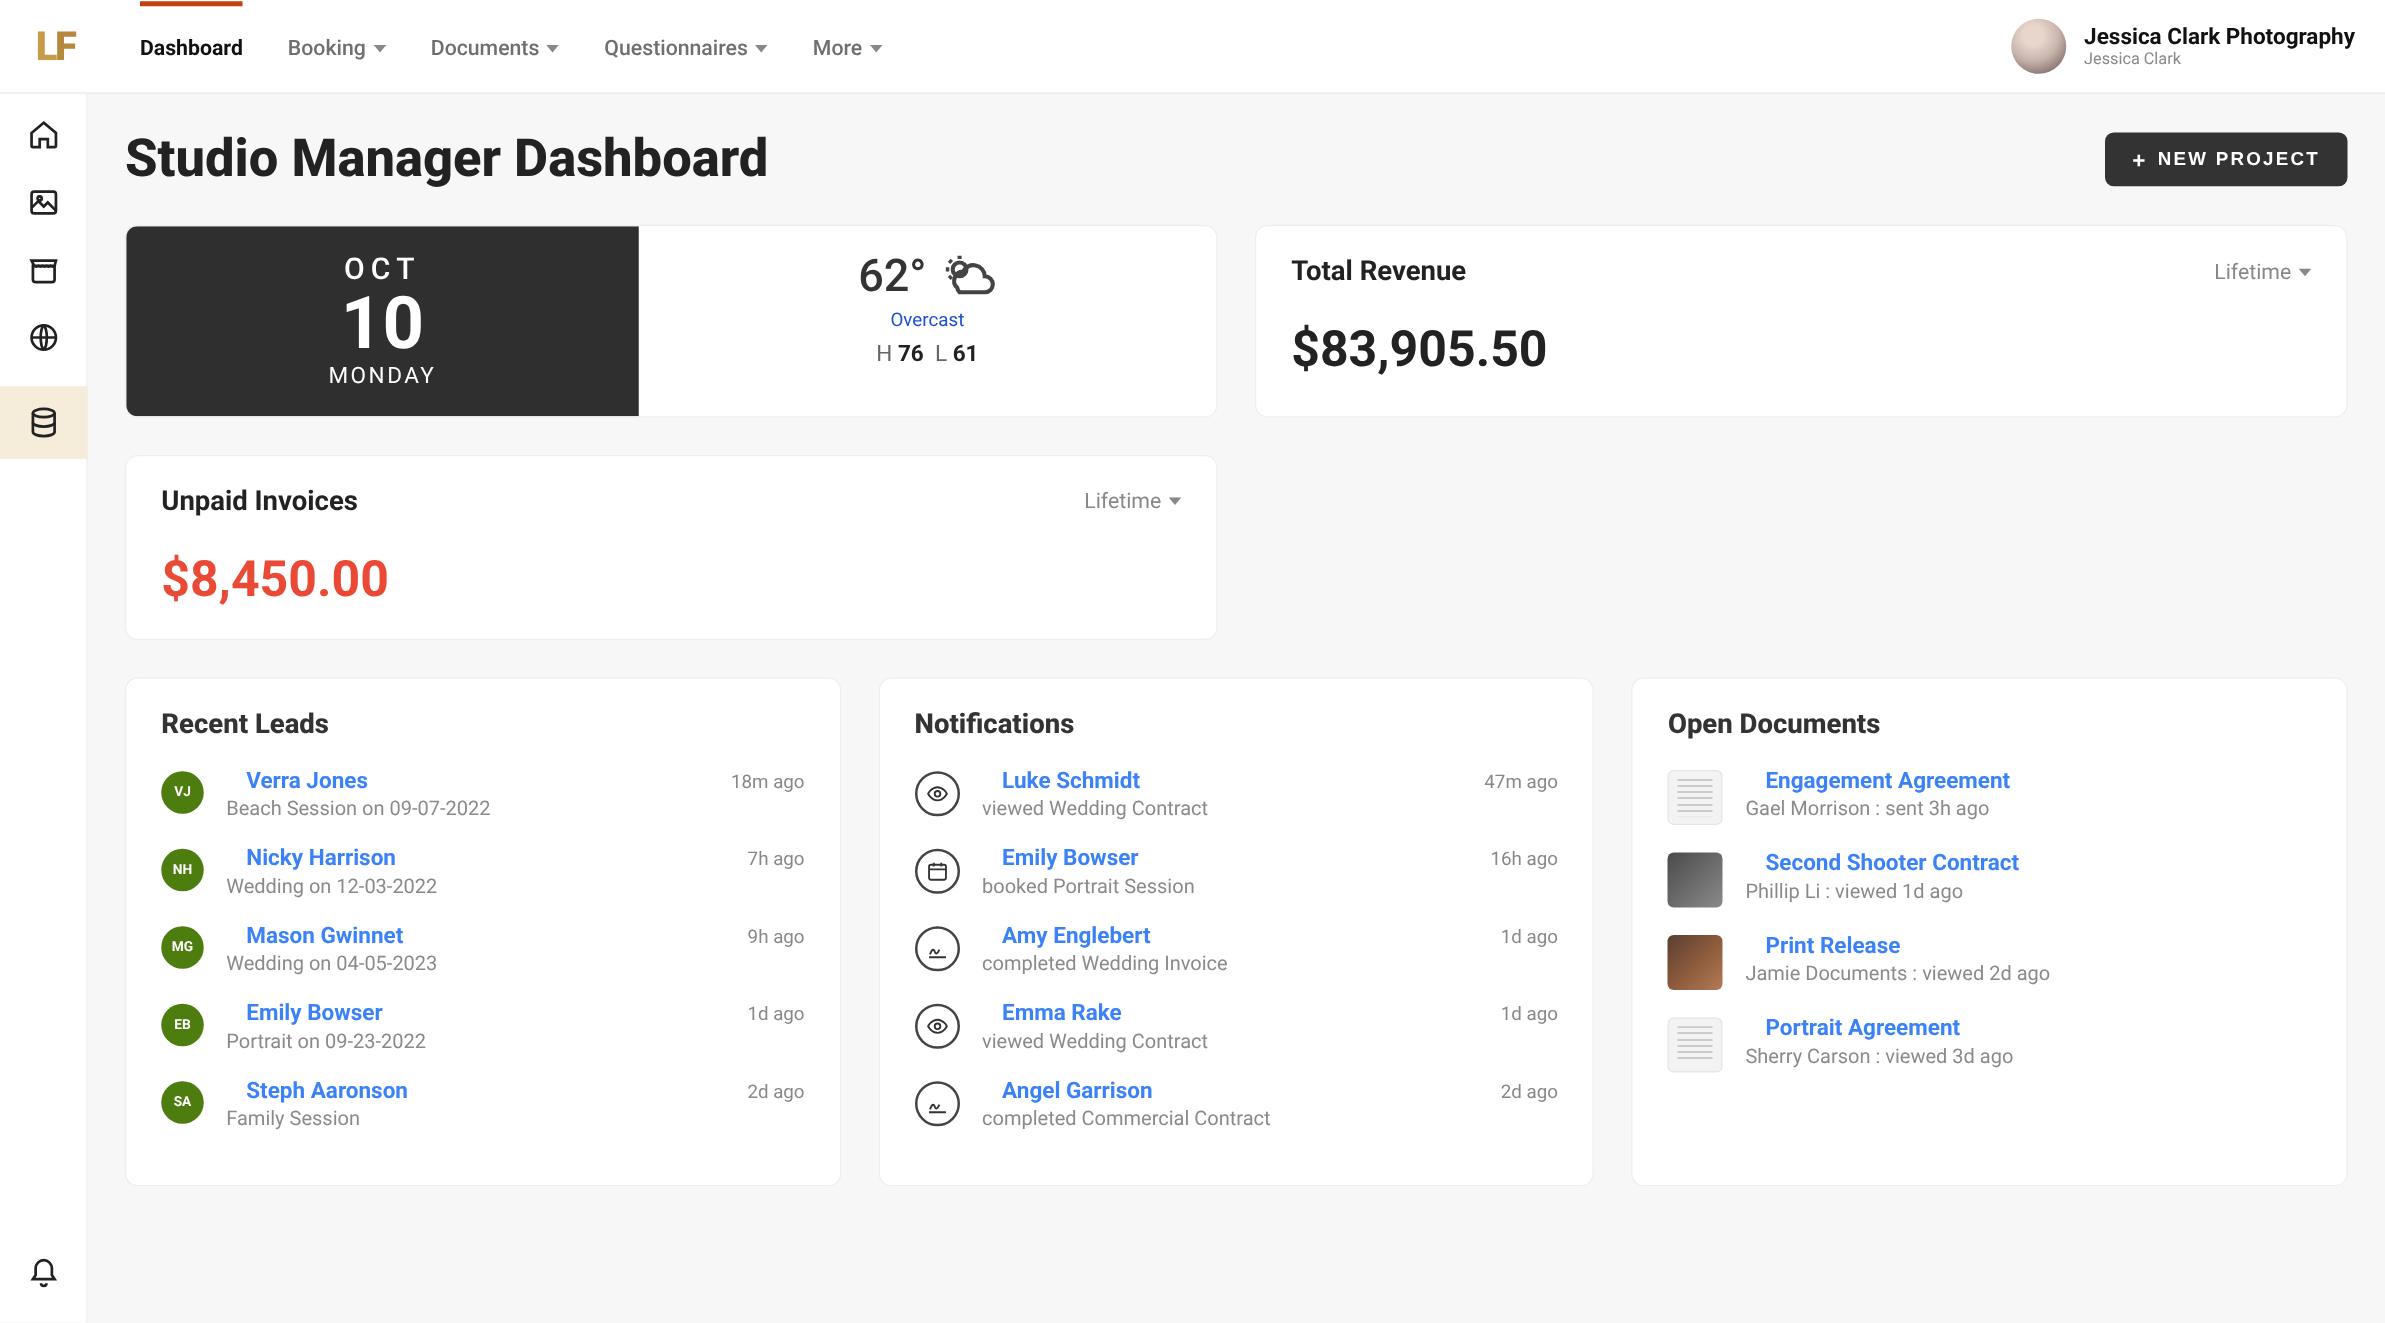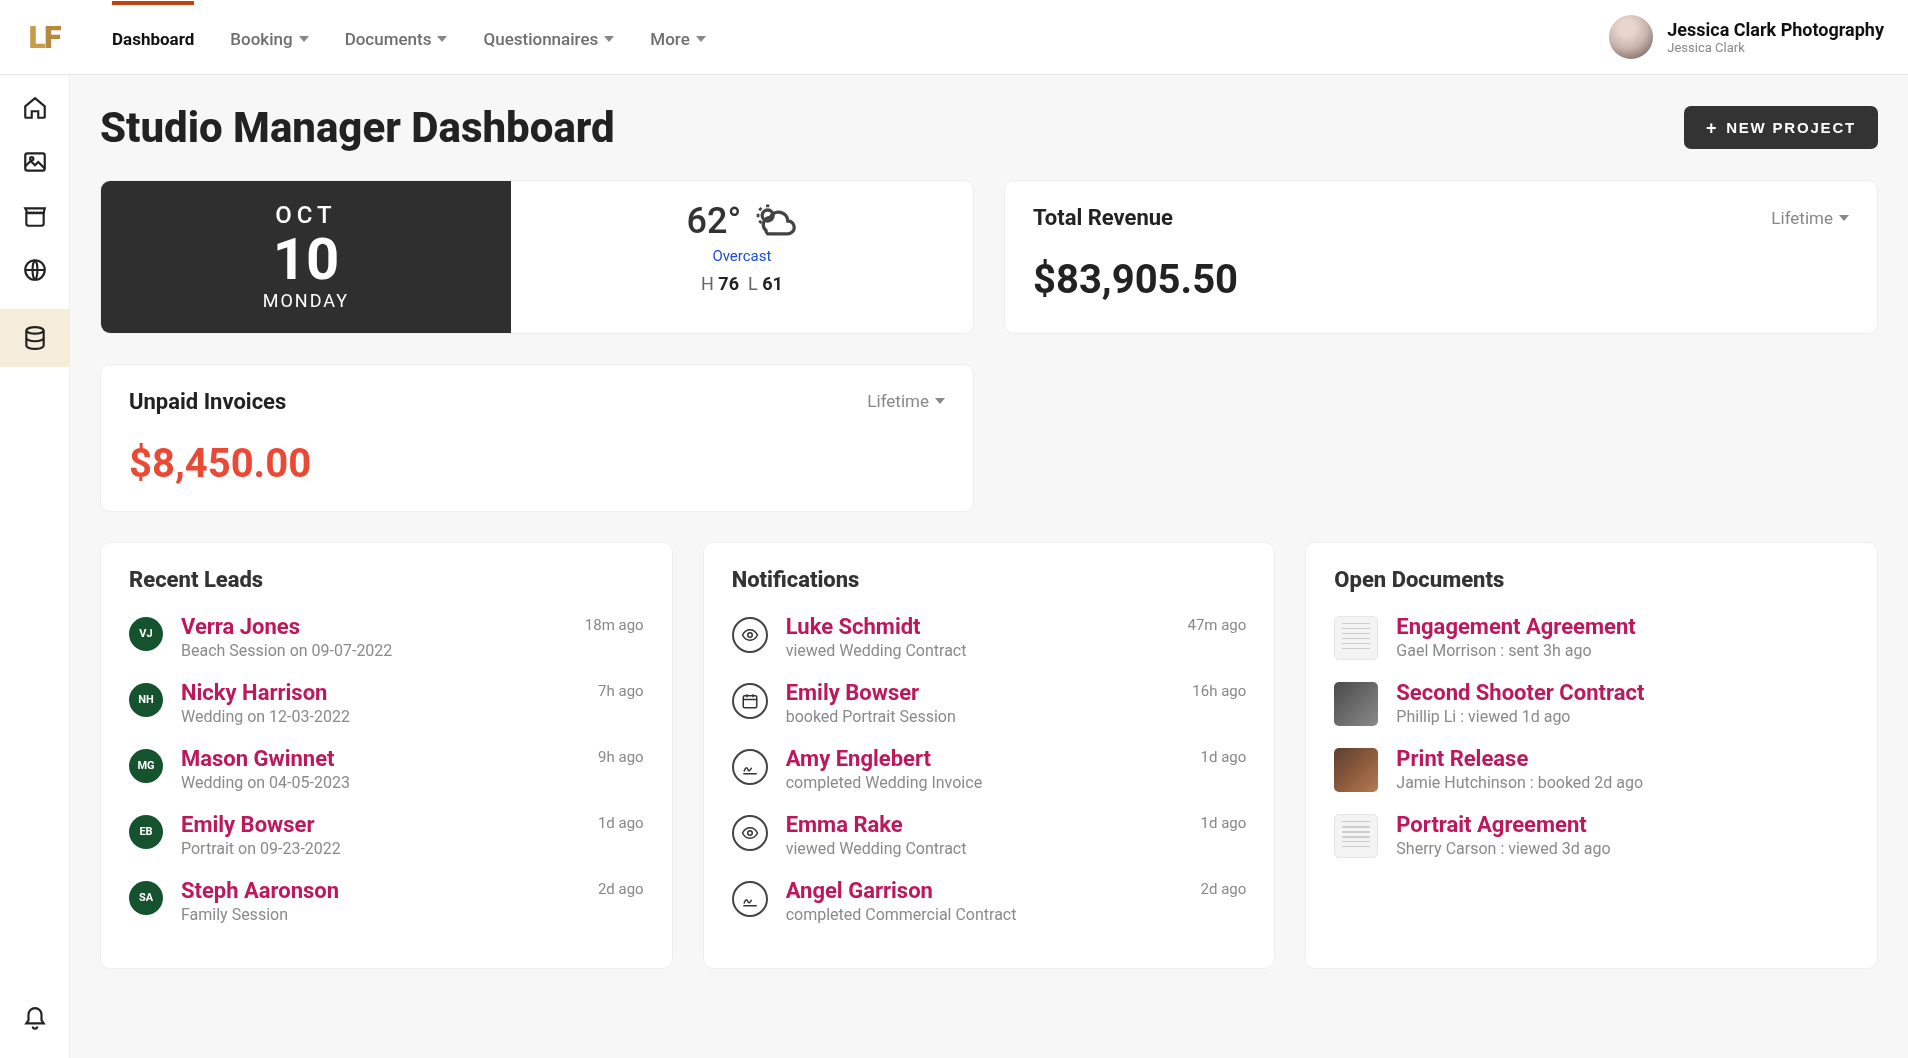--- a/index.html
+++ b/index.html
@@ -41,29 +41,29 @@
 .metric-card .m-head { display:flex; justify-content:space-between; align-items:center; }
 .metric-card .m-title { font-size:22px; font-weight:700; color:#222; }
 .metric-card .m-range { font-size:17px; color:#888; display:flex; align-items:center; gap:6px; cursor:pointer;justify-content:space-between; }
 .metric-card .m-range .caret { width:0; height:0; border-left:5px solid transparent; border-right:5px solid transparent; border-top:6px solid #888; }
 .metric-card .m-value { font-size:40px; font-weight:700; color:#222; margin-top:26px; }
 .metric-card .m-value.red { color:#ea4a35; }
 .lists-row { display:grid; grid-template-columns:1fr 1fr 1fr; gap:30px; }
 .list-card { background:#fff; border-radius:10px; border:1px solid #eee; padding:24px 28px; }
 .list-title { font-size:22px; font-weight:800; color:#333; margin-bottom:22px; }
 .list-item { display:flex; align-items:flex-start; gap:18px; margin-bottom:20px; }
-.li-badge { width:34px; height:34px; border-radius:50%; background:#14532d; color:#fff; font-size:11px; font-weight:700; display:flex; align-items:center; justify-content:center; flex-shrink:0; margin-top:3px; }
+.li-badge { width:34px; height:34px; border-radius:50%; background:#4d7c0f; color:#fff; font-size:11px; font-weight:700; display:flex; align-items:center; justify-content:center; flex-shrink:0; margin-top:3px; }
 .li-circle-icon { width:36px; height:36px; border-radius:50%; border:2px solid #444; display:flex; align-items:center; justify-content:center; flex-shrink:0; margin-top:3px; }
 .li-thumb { width:44px; height:44px; background:#ddd; border-radius:5px; flex-shrink:0; margin-top:2px; }
 .li-thumb.doc { background:#f3f3f3; border:1px solid #e5e5e5; position:relative; }
 .li-thumb.doc::before { content:""; position:absolute; inset:6px 7px; background: repeating-linear-gradient(to bottom, #ccc 0 1.5px, transparent 1.5px 5px); }
 .li-thumb.photo1 { background: linear-gradient(135deg, #4a4a4a, #6a6a6a 50%, #8a8a8a); }
 .li-thumb.photo2 { background: linear-gradient(135deg, #5a3e32, #8b5a3c 50%, #b47a54); }
 .li-body { flex:1; min-width:0; }
-.li-name { font-size:22px; font-weight:700; color:#be185d; }
+.li-name { font-size:18px; font-weight:700; color:#3b82f6;margin-left:16px; }
 .li-sub { font-size:16px; color:#8a8a8a; margin-top:2px; }
 .li-time { font-size:15px; color:#888; margin-left:auto; white-space:nowrap; padding-top:2px; }
 svg { display:block; }
 </style>
 </head>
 <body>
 
 <div class="topbar">
   <div class="logo"><span class="l-l">L</span><span class="l-f">F</span></div>
   <div class="topnav" id="topnav">
@@ -322,21 +322,21 @@
               <div class="li-thumb photo1"></div>
               <div class="li-body">
                 <div class="li-name">Second Shooter Contract</div>
                 <div class="li-sub">Phillip Li : viewed 1d ago</div>
               </div>
             </div>
             <div class="list-item">
               <div class="li-thumb photo2"></div>
               <div class="li-body">
                 <div class="li-name">Print Release</div>
-                <div class="li-sub">Jamie Hutchinson : booked 2d ago</div>
+                <div class="li-sub">Jamie Documents : viewed 2d ago</div>
               </div>
             </div>
             <div class="list-item">
               <div class="li-thumb doc"></div>
               <div class="li-body">
                 <div class="li-name">Portrait Agreement</div>
                 <div class="li-sub">Sherry Carson : viewed 3d ago</div>
               </div>
             </div>
           </div>

